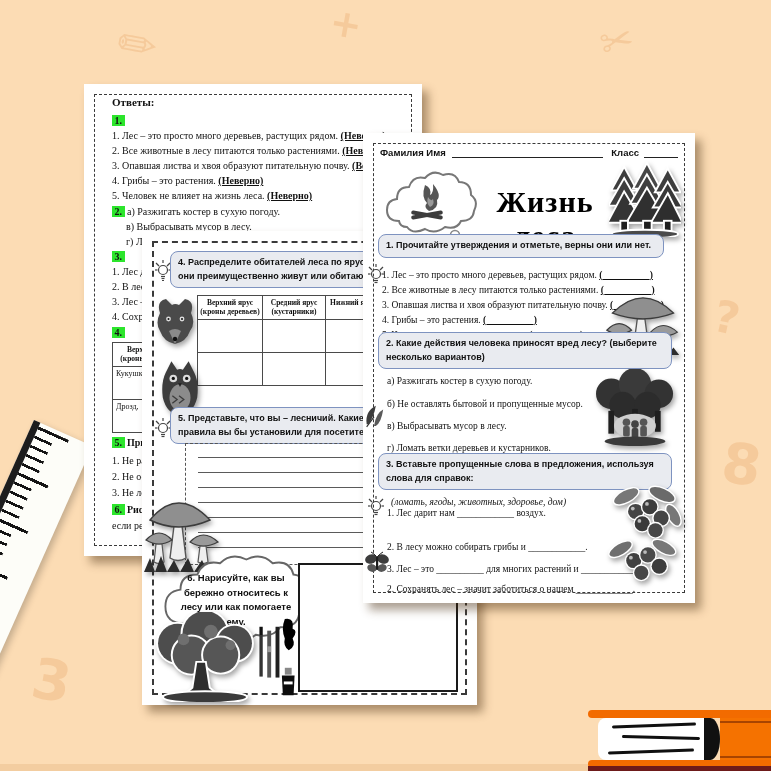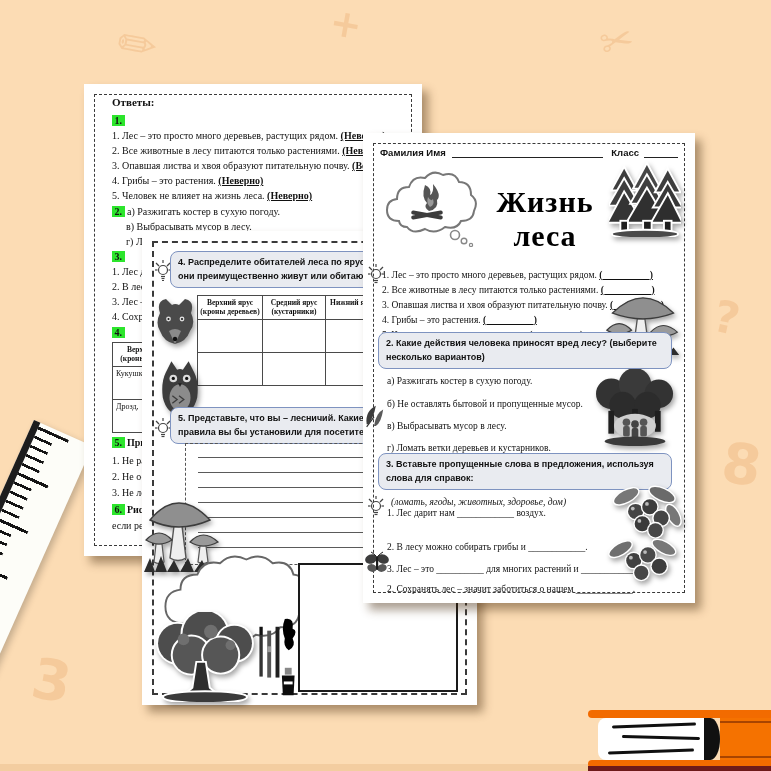--- a/index.html
+++ b/index.html
@@ -214,20 +214,21 @@
       <path d="M12 66 L10 84 Q15 87 20 84 L18 66 Z" fill="#eee" stroke="#555" stroke-width="1.2"></path>
       <path d="M2 62 Q15 48 28 62 Q15 70 2 62 Z" fill="#9a9a9a" stroke="#3c3c3c" stroke-width="1.2"></path>
       <path d="M56 68 L54 84 Q59 87 64 84 L62 68 Z" fill="#eee" stroke="#555" stroke-width="1.2"></path>
       <path d="M46 64 Q59 50 74 64 Q59 72 46 64 Z" fill="#9a9a9a" stroke="#3c3c3c" stroke-width="1.2"></path>
       <path d="M0 94 L6 80 L11 94 L17 78 L23 94 L30 82 L36 94 L44 80 L50 94 L58 82 L64 94 L70 84 L76 94 Z" fill="#2d2d2d"></path>
       </svg>
 
     <svg class="plain" width="160" height="108" viewBox="0 0 170 108" style="left:14px;top:314px">
       <path d="M30 80 Q10 80 10 62 Q10 46 26 44 Q26 28 44 28 Q50 12 68 16 Q80 4 96 12 Q112 4 124 16 Q142 12 146 28 Q162 30 160 48 Q168 62 152 70 Q150 84 132 84 Q124 96 106 92 Q94 102 80 94 Q64 102 54 92 Q38 94 30 80 Z" fill="#fff" stroke="#666" stroke-width="2"></path>
       </svg>
+    <div class="cloudtxt" style="left:30px;top:340px;width:128px">6. Нарисуйте, как вы бережно относитесь к лесу или как помогаете ему.</div>
 
     <svg class="sticker" width="114" height="90" viewBox="0 0 116 92" style="left:6px;top:381px">
       <g stroke="#fff" stroke-width="4" paint-order="stroke">
       <circle cx="30" cy="32" r="20" fill="#4d4d4d"></circle>
           <circle cx="58" cy="22" r="23" fill="#4d4d4d"></circle>
       <circle cx="88" cy="32" r="18" fill="#4d4d4d"></circle>
           <circle cx="44" cy="44" r="19" fill="#565656"></circle>
           <circle cx="74" cy="44" r="18" fill="#565656"></circle>
       <path d="M50 52 L46 78 L36 86 L50 81 L54 86 L58 81 L72 86 L62 78 L58 52 Z" fill="#2e2e2e"></path>
       <ellipse cx="58" cy="87" rx="42" ry="5" fill="#3a3a3a"></ellipse>
@@ -286,20 +287,21 @@
       <polygon points="62,10 74,32 50,32" fill="#3e3e3e"></polygon>
           <polygon points="62,24 76,48 48,48" fill="#383838"></polygon>
           <polygon points="62,36 76,64 46,64" fill="#2e2e2e"></polygon>
       <rect x="13" y="64" width="6" height="10" fill="#1f1f1f"></rect>
           <rect x="37" y="64" width="7" height="12" fill="#1f1f1f"></rect>
           <rect x="59" y="64" width="6" height="10" fill="#1f1f1f"></rect>
       <ellipse cx="38" cy="77" rx="34" ry="3.5" fill="#4a4a4a"></ellipse>
         </g>
       </svg>
 
+    <div class="hdrbox" style="left:15px;top:101px;width:270px;white-space:nowrap">1. Прочитайте утверждения и отметьте, верны они или нет.</div>
     <svg class="plain" width="18" height="24" viewBox="0 0 18 24" style="left:4px;top:130px">
       <g stroke="#444" stroke-width="1.2" fill="none">
         <circle cx="9" cy="11" r="4.5"></circle>
           <line x1="9" y1="1" x2="9" y2="4"></line>
           <line x1="2" y1="4" x2="5" y2="7"></line>
         <line x1="16" y1="4" x2="13" y2="7"></line>
           <line x1="1" y1="11" x2="3.5" y2="11"></line>
           <line x1="17" y1="11" x2="14.5" y2="11"></line>
         <line x1="7" y1="17.5" x2="11" y2="17.5"></line>
           <line x1="7.5" y1="19.5" x2="10.5" y2="19.5"></line>

